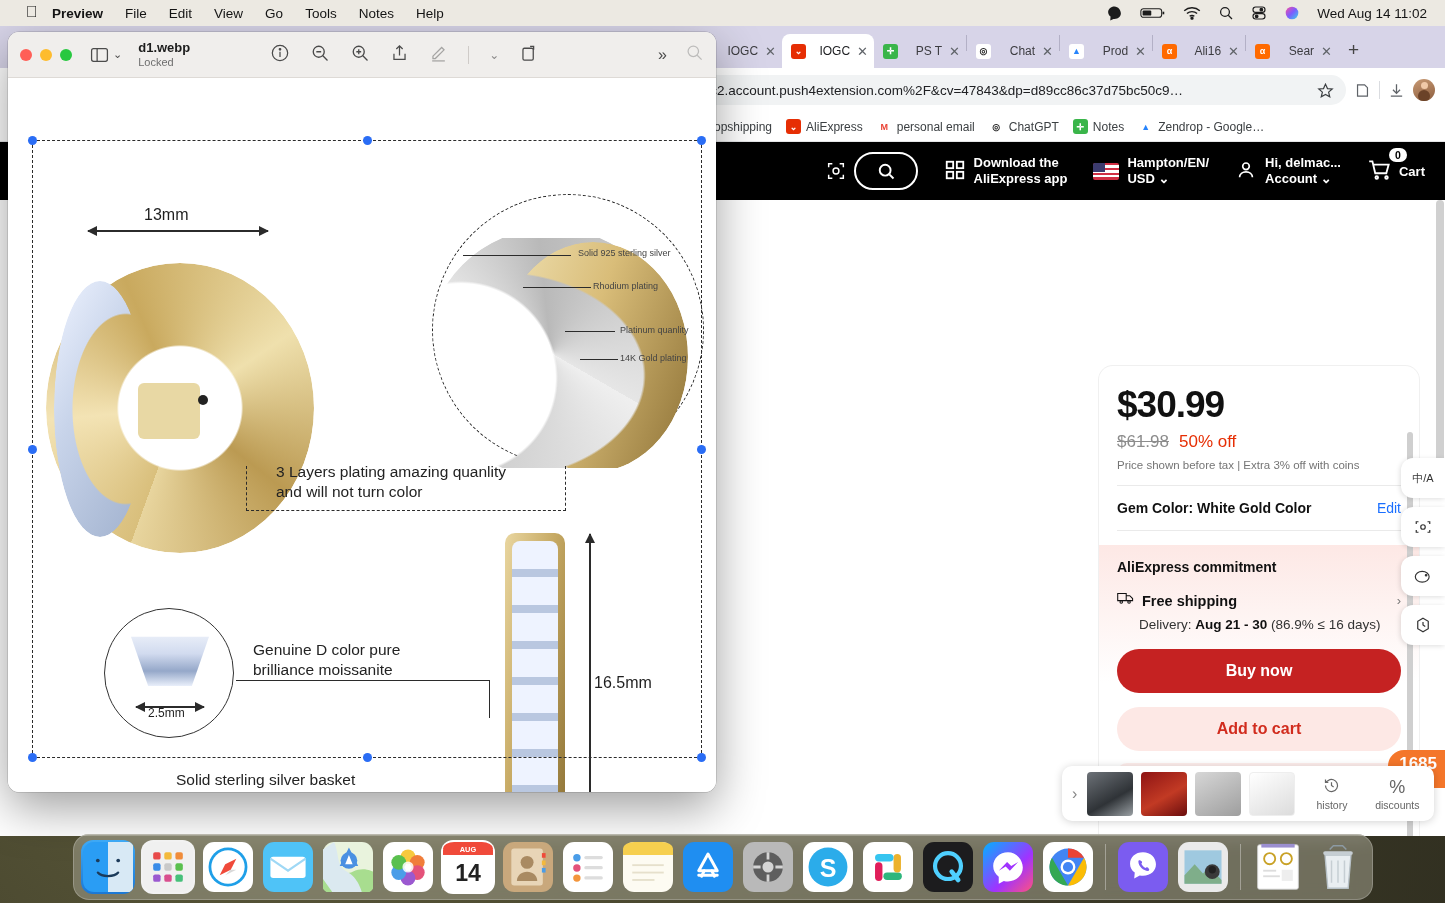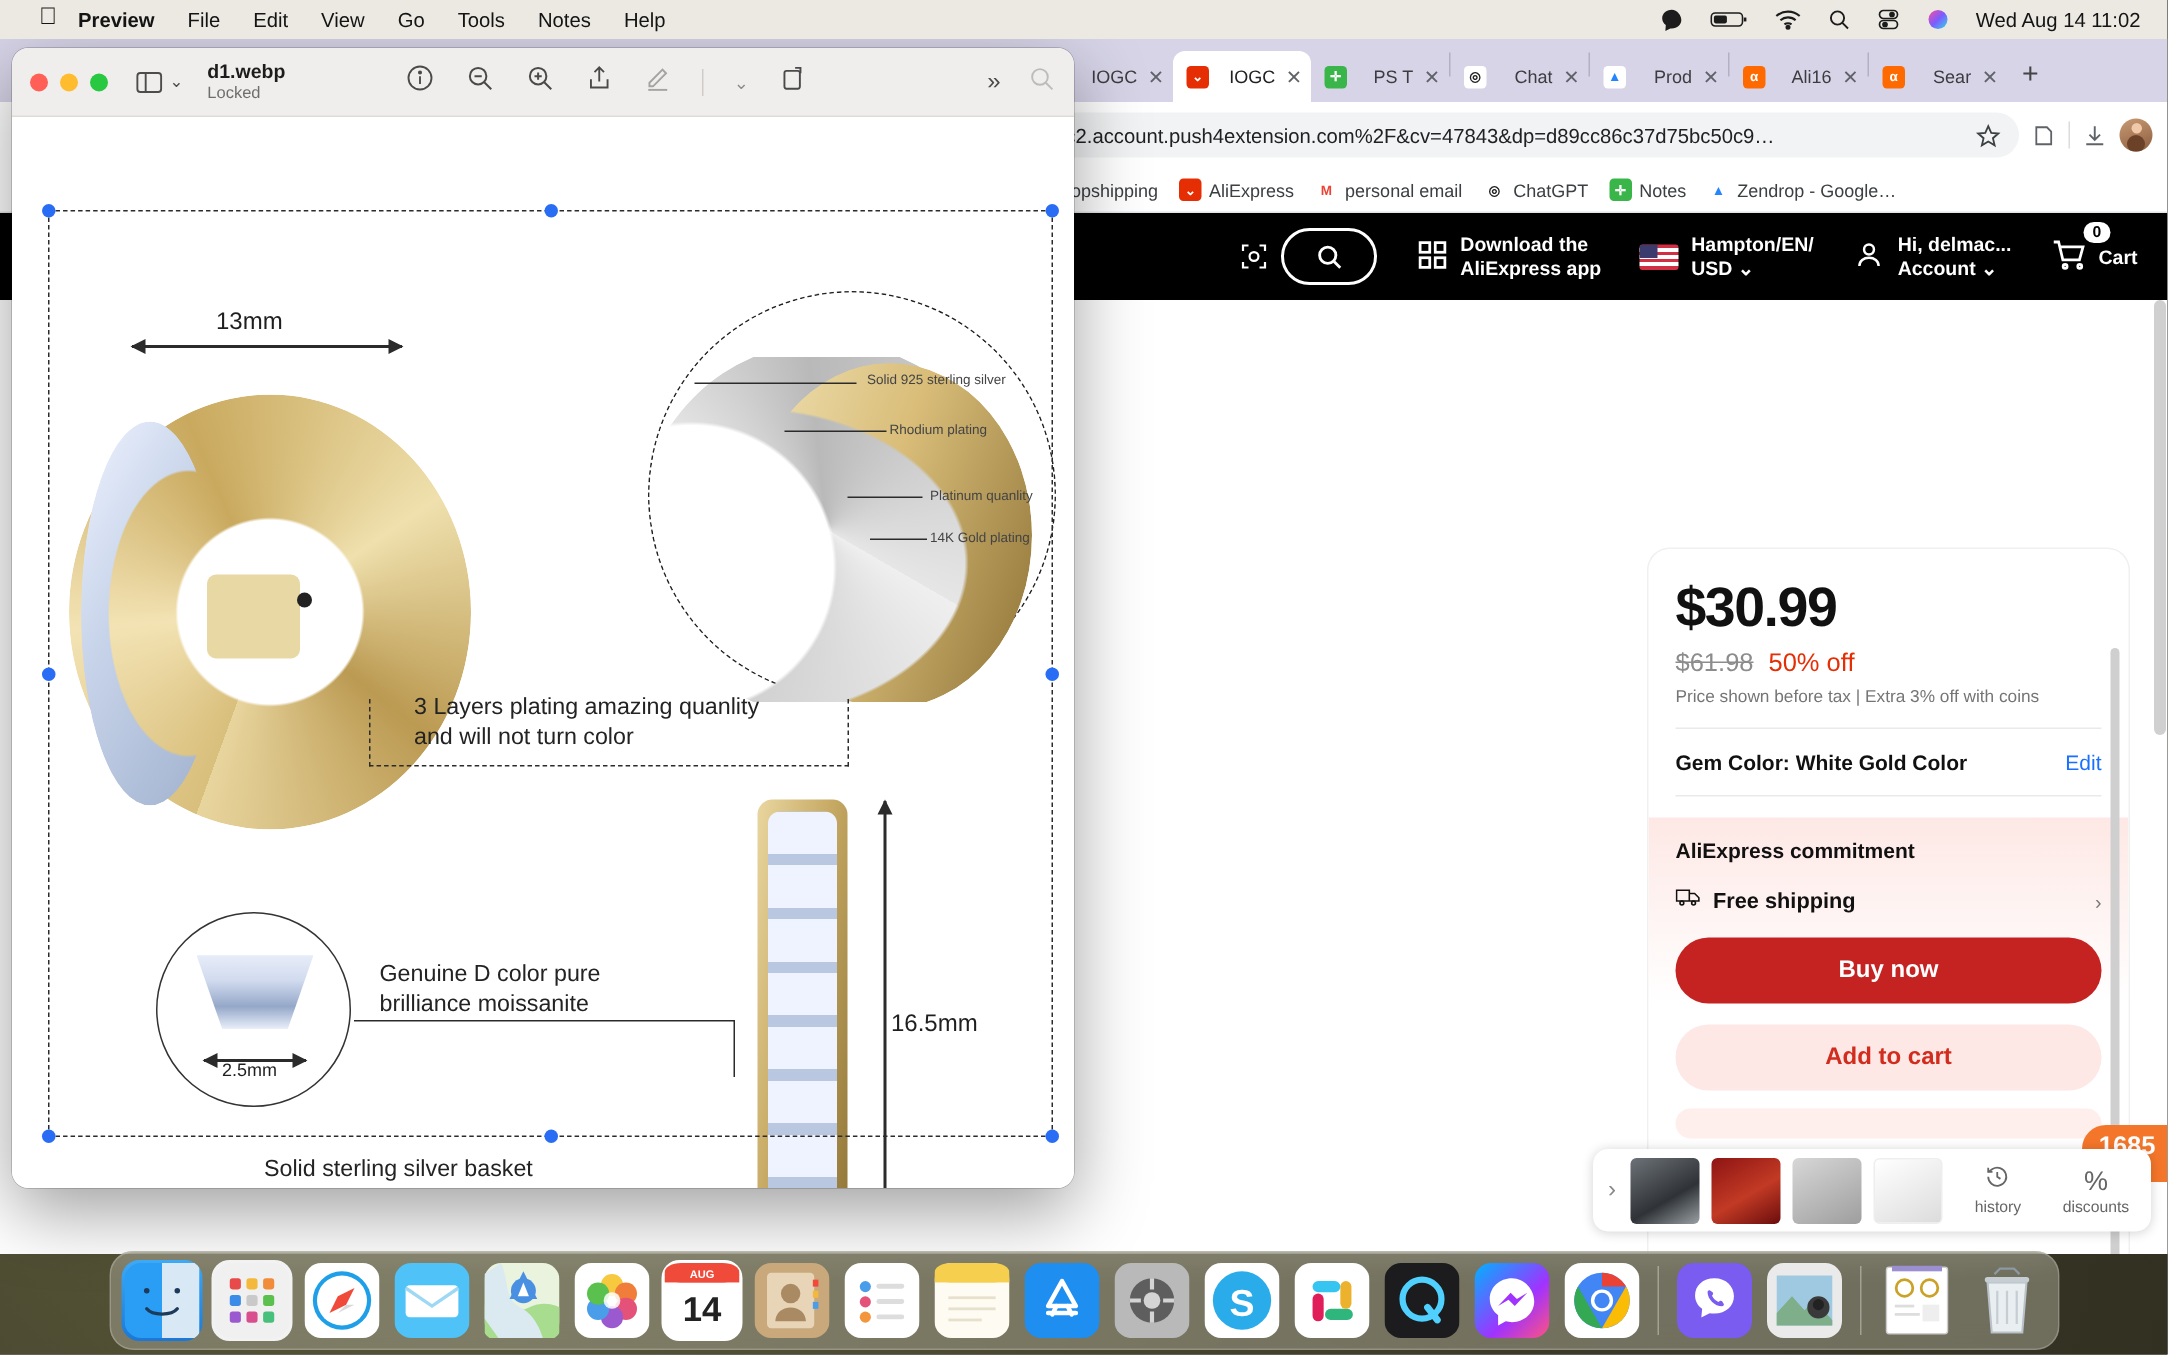--- a/index.html
+++ b/index.html
@@ -493,29 +493,53 @@
               <svg width="17" height="15" viewBox="0 0 24 20" fill="none" stroke="#111" stroke-width="1.5">
                     <path d="M1 3h12v10H1zM13 6h5l4 4v3h-9z"></path>
                     <circle cx="6" cy="15" r="1.8"></circle>
                     <circle cx="17" cy="15" r="1.8"></circle>
                   </svg>
             </span>
             <span class="free-txt">Free shipping</span>
             <span class="chev">›</span>
           </div>
 
+          <div class="delivery">
+            <span>Delivery: </span><b>Aug 21 - 30</b><span> (86.9% ≤ 16 days)</span>
+          </div>
 
           <button class="btn btn-buy">Buy now</button>
           <button class="btn btn-cart">Add to cart</button>
           <div class="btn-ghost"></div>
         </div>
 
         <div class="panel-scroll"></div>
       </div>
 
+      <div class="rail">
+        <div class="rail-btn" style="font-size:11px">中/A</div>
+        <div class="rail-btn">
+          <svg width="18" height="18" viewBox="0 0 24 24" fill="none" stroke="#333" stroke-width="1.6">
+                <path d="M3 8V5h3M21 8V5h-3M3 16v3h3M21 16v3h-3"></path>
+                <circle cx="12" cy="12" r="3"></circle>
+              </svg>
+        </div>
+        <div class="rail-btn">
+          <svg width="20" height="16" viewBox="0 0 26 20" fill="none" stroke="#333" stroke-width="1.5">
+                <path d="M3 11c0-4 4-7 9-7s9 3 9 7-4 7-9 7-9-3-9-7z"></path>
+                <circle cx="17" cy="9" r="1" fill="#333"></circle>
+              </svg>
+        </div>
+        <div class="rail-btn">
+          <svg width="18" height="18" viewBox="0 0 24 24" fill="none" stroke="#333" stroke-width="1.6">
+                <path d="M12 3l7 4v10l-7 4-7-4V7z"></path>
+                <path d="M12 8v4l3 2"></path>
+              </svg>
+        </div>
+      </div>
 
       <div class="coin-badge">
         <div class="n">1685</div>
         <div class="s">AiBU</div>
       </div>
 
     </div>
   </div>
 
   <div class="thumbbar">

